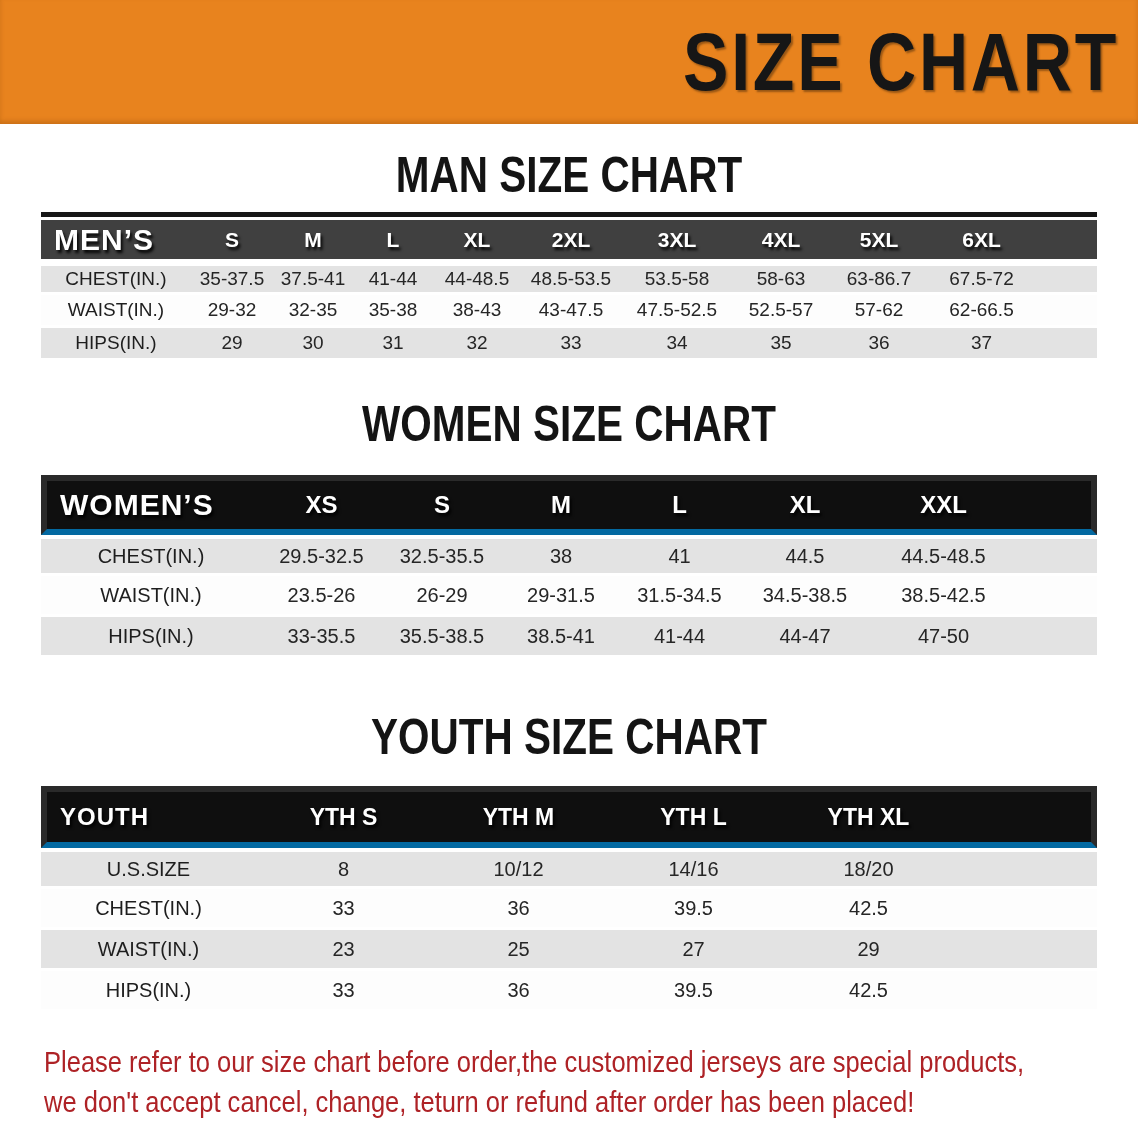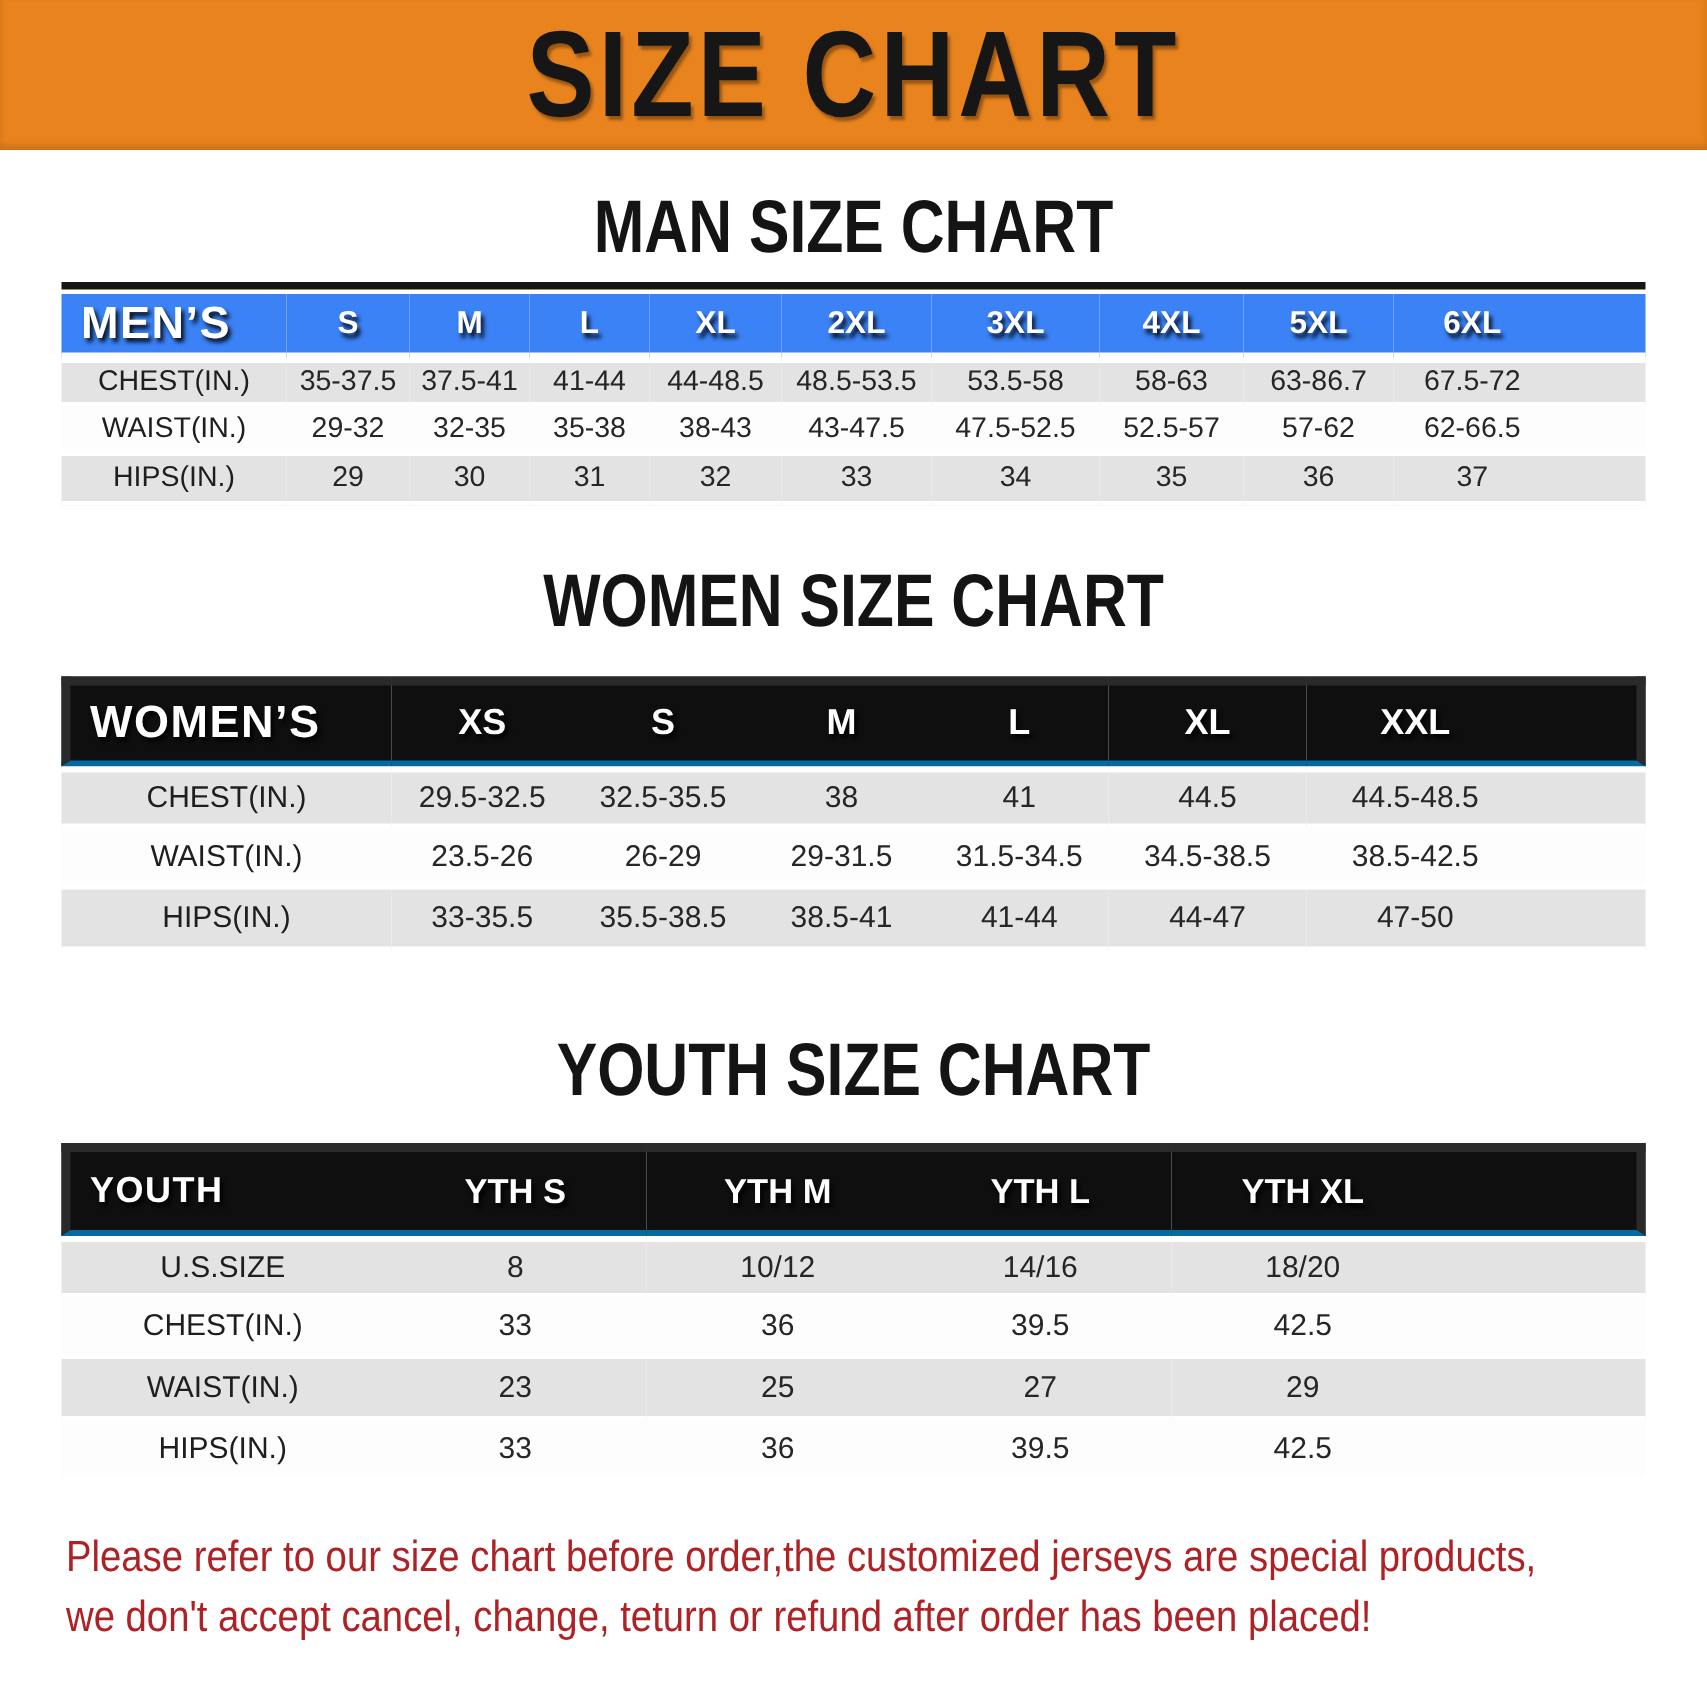--- a/index.html
+++ b/index.html
@@ -6,23 +6,23 @@
   html, body { margin: 0; padding: 0; }
   body {
     width: 1138px; height: 1132px;
     background: #ffffff;
     font-family: "Liberation Sans", sans-serif;
     overflow: hidden;
   }
 
   
   .banner {
-    height: 100px;
+    height: 124px;
     background: #E8831E;
-    display: flex; align-items: center; justify-content: center;
+    display: flex; align-items: center; justify-content: flex-end;
     box-shadow: inset 0 -3px 4px rgba(120,60,0,.25);
   }
   .banner-title {
     margin: 0;
     font-size: 74px; font-weight: 900; color: #161616;
     letter-spacing: 3px; line-height: 1;
     transform: scale(.92, 1.1);
     text-shadow: 2px 2px 2px rgba(0,0,0,.35);
     white-space: nowrap;
   }
@@ -47,32 +47,32 @@
     width: 1056px; table-layout: fixed;
     border-collapse: separate; border-spacing: 0;
     color: #262626;
   }
   .size-table th, .size-table td {
     padding: 0; text-align: center; overflow: hidden; white-space: nowrap;
   }
 
   
   thead th {
-    background: #3b82f6; color: #ffffff;
+    background: #404040; color: #ffffff;
     font-weight: bold;
     text-shadow: 2px 3px 3px rgba(0,0,0,.9);
   }
   .men thead th   { height: 42px; font-size: 21px; border-bottom: 3px solid #fff; }
   .women thead th { height: 60px; font-size: 24px; }
   .youth thead th { height: 62px; font-size: 23px; }
 
   .framed thead th {
     background: #0F0F0F;
     border-top: 6px solid #2A2A2A;
-    border-bottom: 4px solid #0369a1;
+    border-bottom: 6px solid #0369a1;
     margin-left: 40px;
   }
   .framed thead th:first-child { border-left: 6px solid #2A2A2A; }
   .framed thead th:last-child  { border-right: 6px solid #2A2A2A; }
 
   th.corner {
     text-align: left; padding-left: 13px;
     letter-spacing: 1px;
   }
   .men th.corner   { font-size: 30px; }

